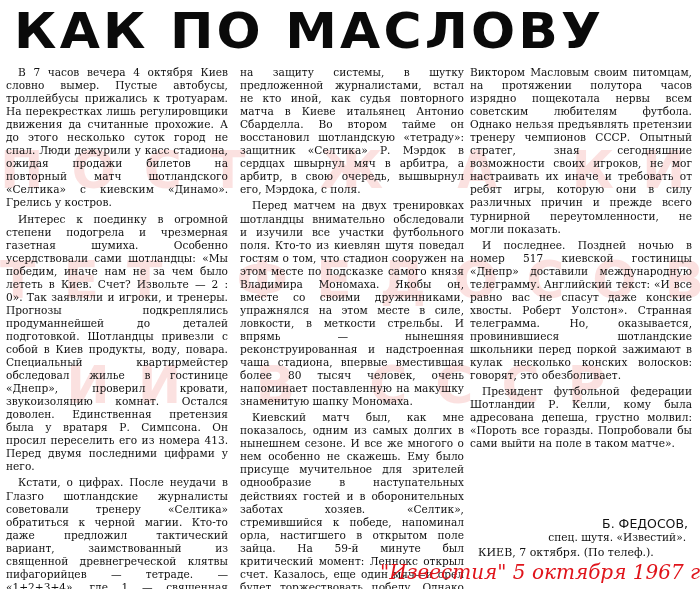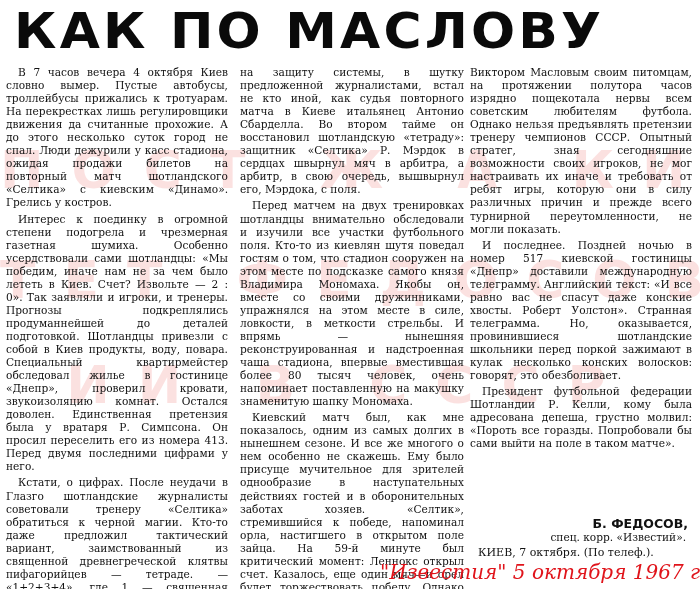--- a/index.html
+++ b/index.html
@@ -23,21 +23,21 @@
   .col {
     position:absolute; top:66px; width:222px;
     font-size:10.6px; line-height:13.05px; text-align:justify;
     hyphens:manual;
   }
   .col p { margin:0 0 3px 0; text-indent:12px; }
   .col p.cont { text-indent:0; }
   .c1 { left:6px; }
   .c2 { left:240px; width:224px; }
   .c3 { left:470px; width:222px; }
-  .sig-name { position:absolute; top:516px; right:12px; text-align:right; font-weight:bold; font-size:12.5px; font-family:"DejaVu Sans", sans-serif; }
+  .sig-name { position:absolute; top:516px; right:12px; text-align:right; font-weight:normal; font-size:12.5px; font-family:"DejaVu Sans", sans-serif; }
   .sig-role { position:absolute; top:531px; right:14px; text-align:right; font-size:10.6px; }
   .sig-place { position:absolute; top:546px; left:478px; font-size:11px; }
   .source {
     position:absolute; left:380px; top:560px;
     color:#e0141b; font-family:"DejaVu Serif", serif; font-style:italic;
     font-size:20px; line-height:24px; white-space:nowrap;
   }
 </style>
 </head>
 <body>
@@ -62,16 +62,16 @@
 
 </div>
 
 <div class="col c3">
   <p class="cont">Виктором Масловым своим питомцам, на протяжении полутора часов изрядно пощекотала нервы всем советским любителям футбола. Однако нельзя предъявлять претензии тренеру чемпионов СССР. Опытный стратег, зная сегодняшние возможности своих игроков, не мог настраивать их иначе и требовать от ребят игры, которую они в силу различных причин и прежде всего турнирной переутомленности, не могли показать.</p>
   <p>И последнее. Поздней ночью в номер 517 киевской гостиницы «Днепр» доставили международную телеграмму. Английский текст: «И все равно вас не спасут даже конские хвосты. Роберт Уолстон». Странная телеграмма. Но, оказывается, провинившиеся шотландские школьники перед поркой зажимают в кулак несколько конских волосков: говорят, это обезболивает.</p>
   <p>Президент футбольной федерации Шотландии Р. Келли, кому была адресована депеша, грустно молвил: «Пороть все горазды. Попробовали бы сами выйти на поле в таком матче».</p>
 </div>
 
 <div class="sig-name">Б. ФЕДОСОВ,</div>
-<div class="sig-role">спец. корр. «Известий».</div>
+<div class="sig-role">спец. шутя. «Известий».</div>
 <div class="sig-place">КИЕВ, 7 октября. (По телеф.).</div>
 
 <div class="source">"Известия" 5 октября 1967 г.</div>
 
 </body></html>

